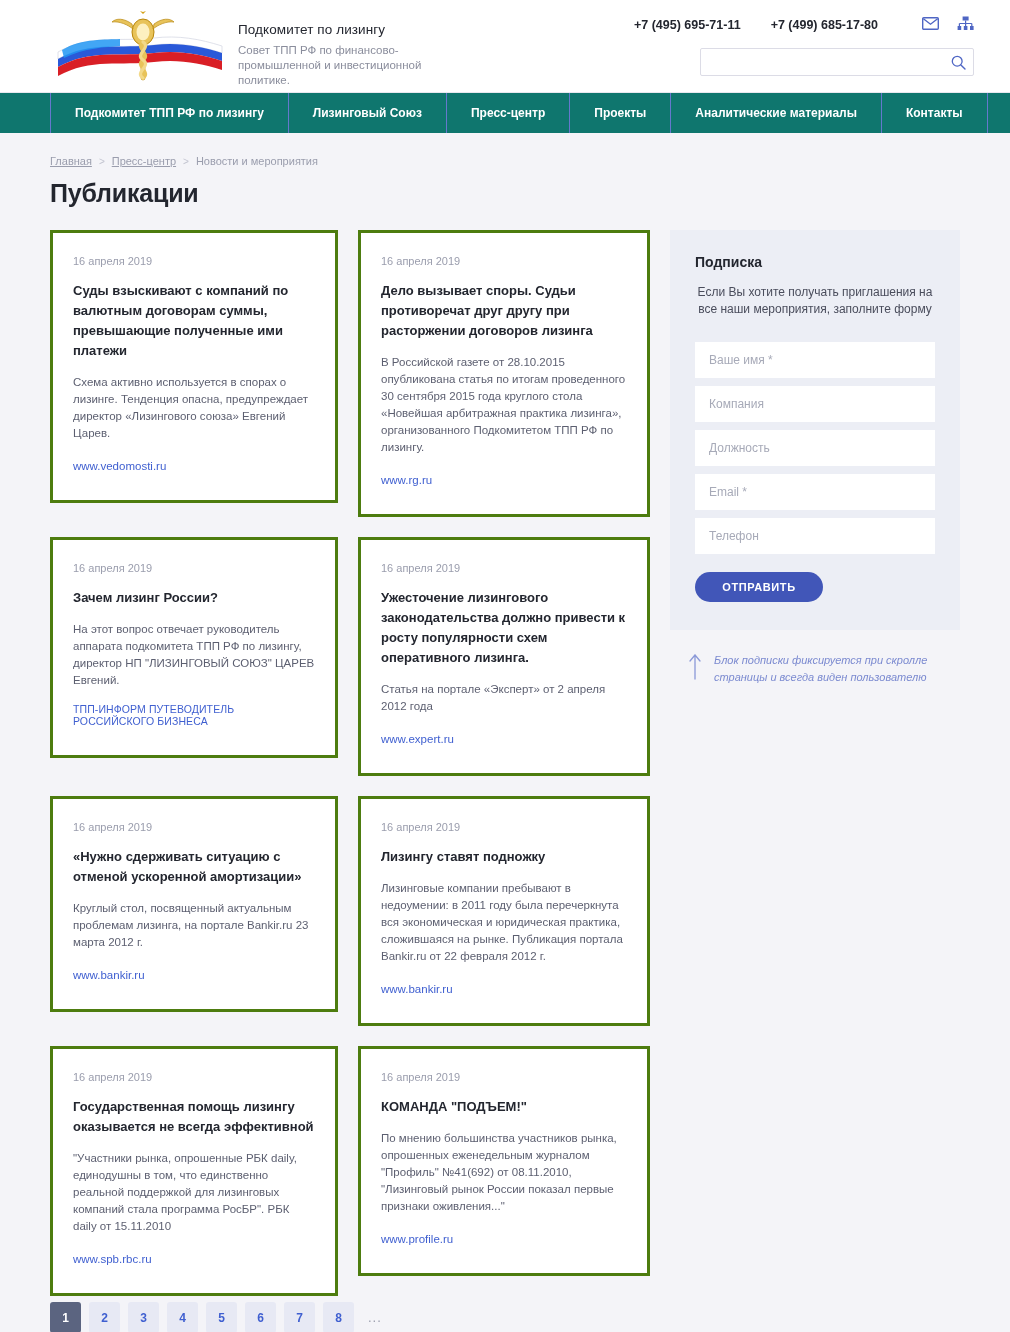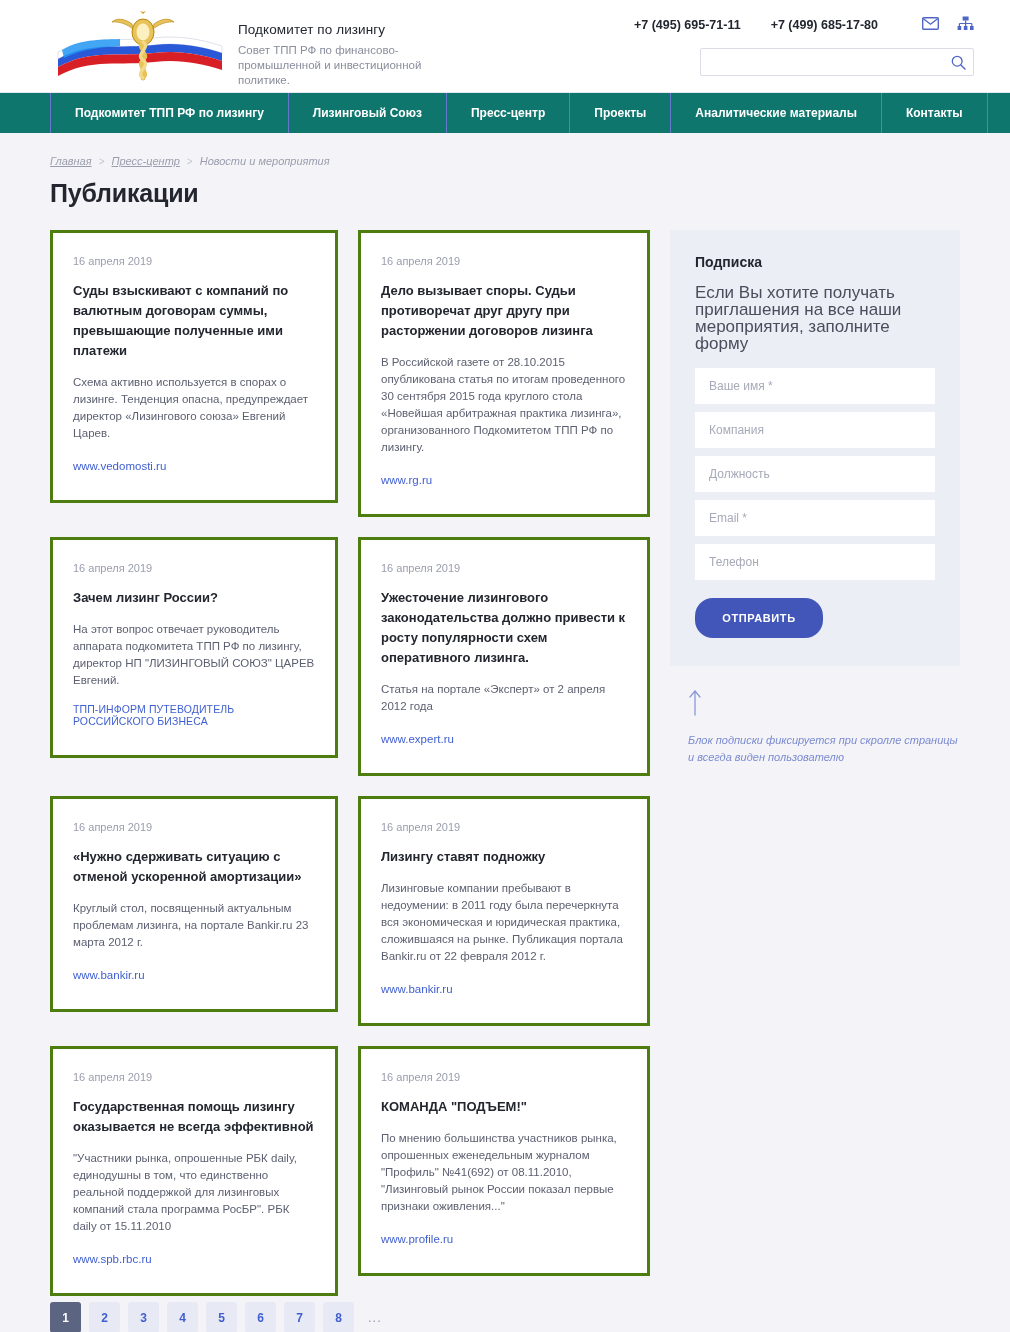--- a/index.html
+++ b/index.html
@@ -128,21 +128,21 @@
   
   .content { padding:0 50px; }
   .breadcrumb {
     margin-top:22px;
     font-size:11px;
     color:#9a9dad;
     display:flex;
     align-items:center;
     gap:7px;
   }
-  .crumb { color:#9a9dad; text-decoration:underline; cursor:pointer;font-style:italic; }
+  .crumb { color:#9a9dad; text-decoration:underline; cursor:pointer; }
   .crumb.last { text-decoration:none; cursor:default; }
   .crumb-sep { color:#c2c4d0; font-size:10px; }
   .page-title {
     margin-top:12px;
     font-size:25px;
     font-weight:bold;
     color:#23262f;
     letter-spacing:-0.2px;
   }
 
@@ -203,60 +203,60 @@
     background:#eceef5;
     padding:24px 25px 28px 25px;
   }
   .sub-title {
     font-size:14px;
     font-weight:bold;
     color:#23262f;
     margin-bottom:14px;
   }
   .sub-desc {
-    font-size:17px;
+    font-size:12px;
     line-height:17px;
     color:#4a4d5c;
-    margin-bottom:16px;
+    margin-bottom:24px;
+    text-align:center;
   }
   .sub-field {
     width:100%;
     height:36px;
     background:#ffffff;
     border:0;
     outline:0;
     padding:0 14px;
     font-size:12px;
     font-family:"Liberation Sans", sans-serif;
     color:#2c2f3a;
     margin-bottom:8px;
     display:block;
   }
   .sub-field::placeholder { color:#a7aab8; }
   .sub-btn {
     margin-top:10px;
-    height:40px;
+    height:30px;
     width:128px;
     background:#4156b8;
     color:#fff;
     border:0;
     border-radius:18px;
     font-size:11px;
     font-weight:bold;
     letter-spacing:0.6px;
     cursor:pointer;
     font-family:"Liberation Sans", sans-serif;
   }
   .sticky-note {
     margin-top:22px;
     display:flex;
     gap:12px;
     align-items:flex-start;
     padding-left:18px;
-    flex-direction:column;
   }
   .sticky-note-text {
     font-size:11px;
     line-height:17px;
     color:#7b8ad0;
     font-style:italic;
   }
 
   
   .pagination {

